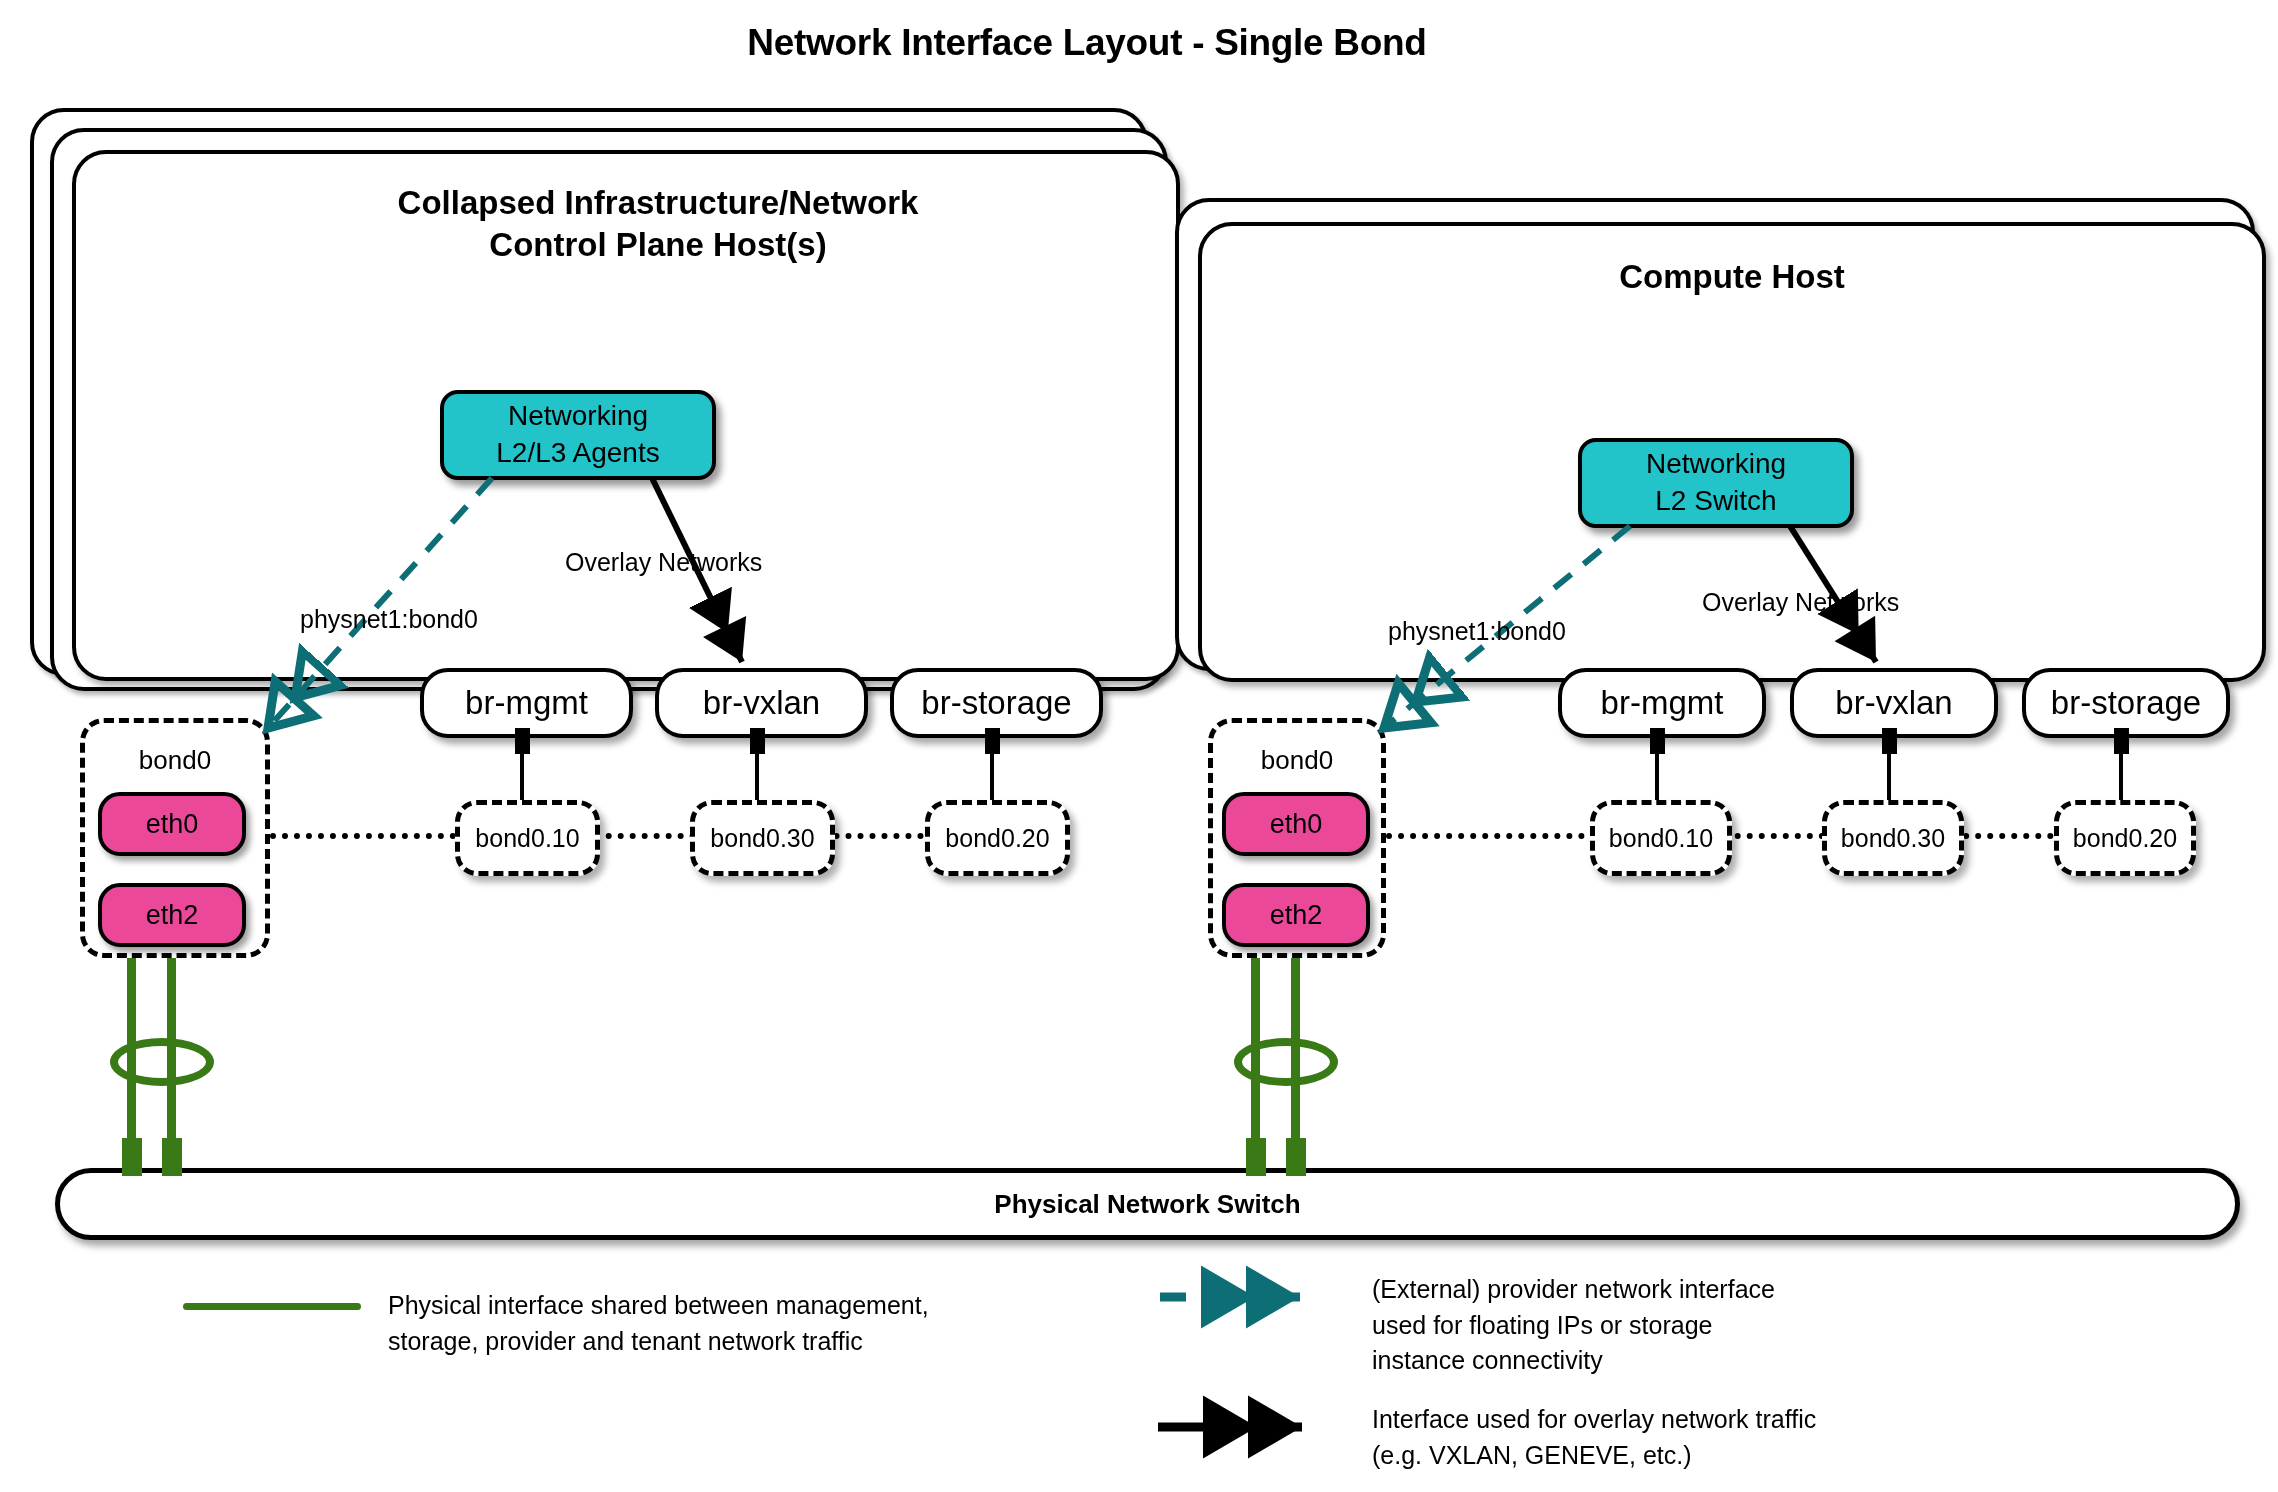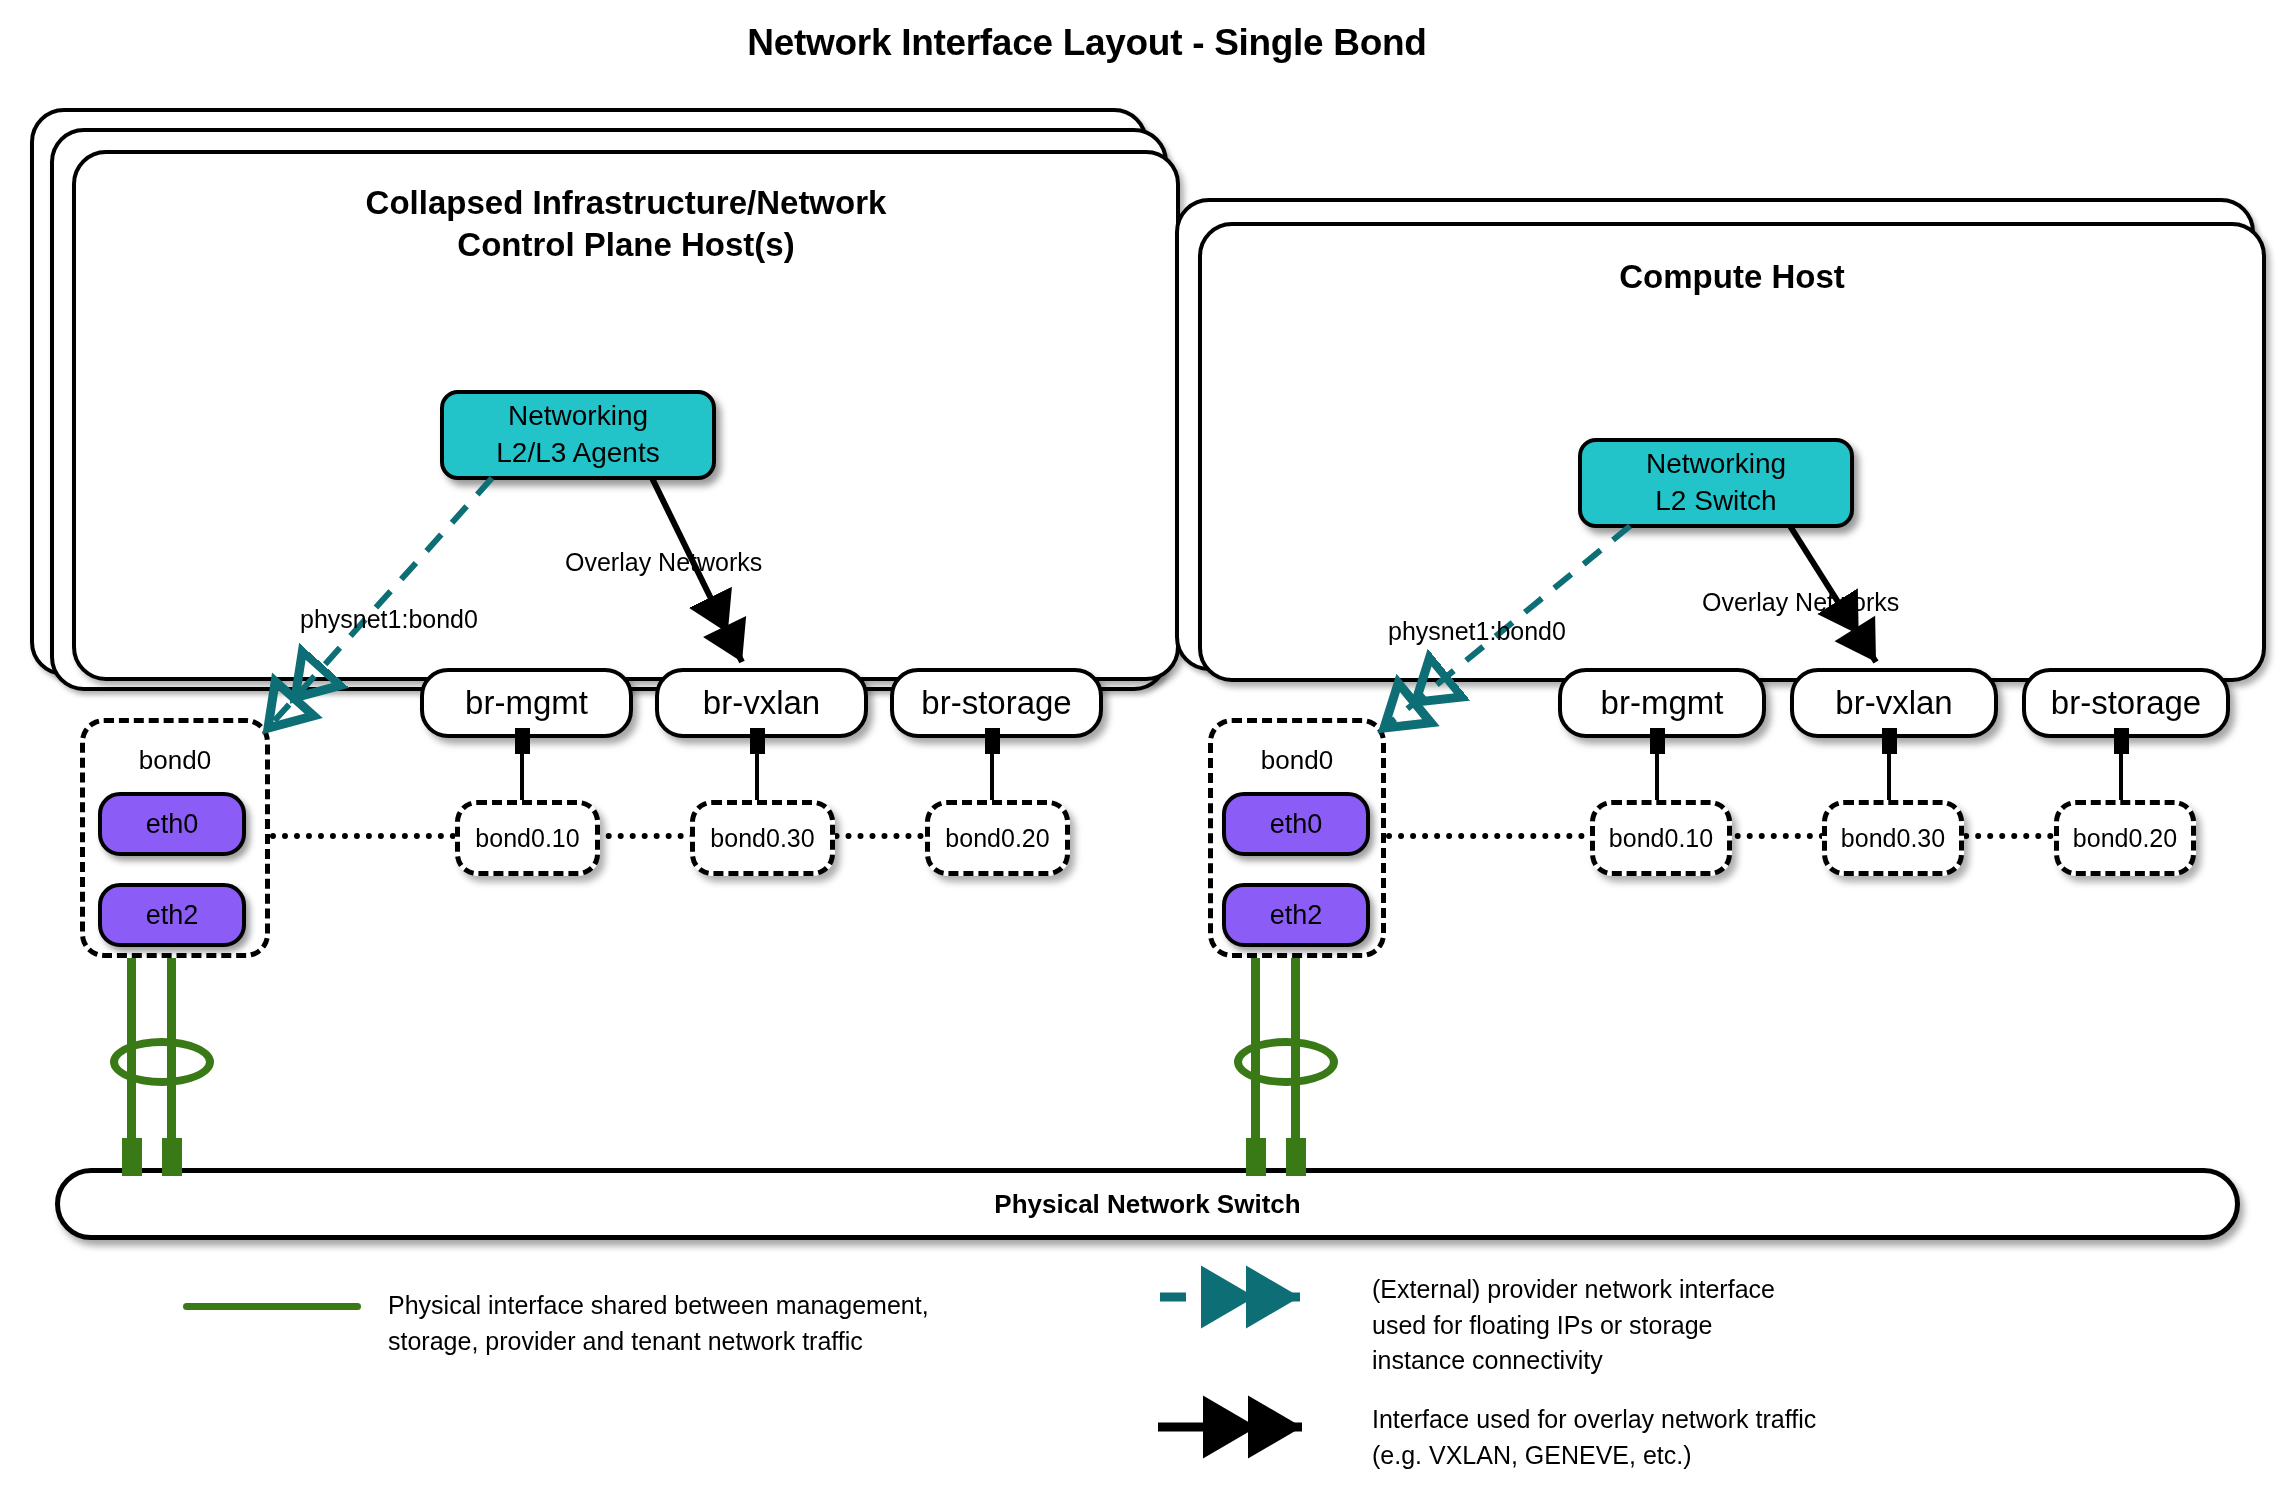--- a/index.html
+++ b/index.html
@@ -116,21 +116,21 @@
     width: 100%;
     text-align: center;
     font-size: 26px;
   }
 
   
   .nic-box {
     position: absolute;
     border: 4px solid #000;
     border-radius: 22px;
-    background: #8b5cf6;
+    background: #ec4899;
     box-shadow: 4px 5px 6px rgba(0,0,0,0.38);
     display: flex;
     align-items: center;
     justify-content: center;
     font-size: 27px;
   }
 
   
   .stub-thick {
     position: absolute;
@@ -233,21 +233,21 @@
 <body>
 
 <div id="canvas">
 
   <div id="diagram-title">Network Interface Layout - Single Bond</div>
 
   <div class="host-stack">
     <div class="host-layer" style="left:30px; top:108px; width:1110px; height:560px;"></div>
     <div class="host-layer" style="left:50px; top:128px; width:1110px; height:555px;"></div>
     <div class="host-front" style="left:72px; top:150px; width:1100px; height:523px;">
-      <div class="host-title" style="top:28px;">Collapsed Infrastructure/Network
+      <div class="host-title" style="top:28px;padding-left:32px;">Collapsed Infrastructure/Network
 Control Plane Host(s)</div>
     </div>
   </div>
 
   <div class="agent-box" style="left:440px; top:390px; width:268px; height:82px;">
     <span>Networking</span>
     <span>L2/L3 Agents</span>
   </div>
 
   <div class="bond-group" style="left:80px; top:718px; width:180px; height:230px;">

